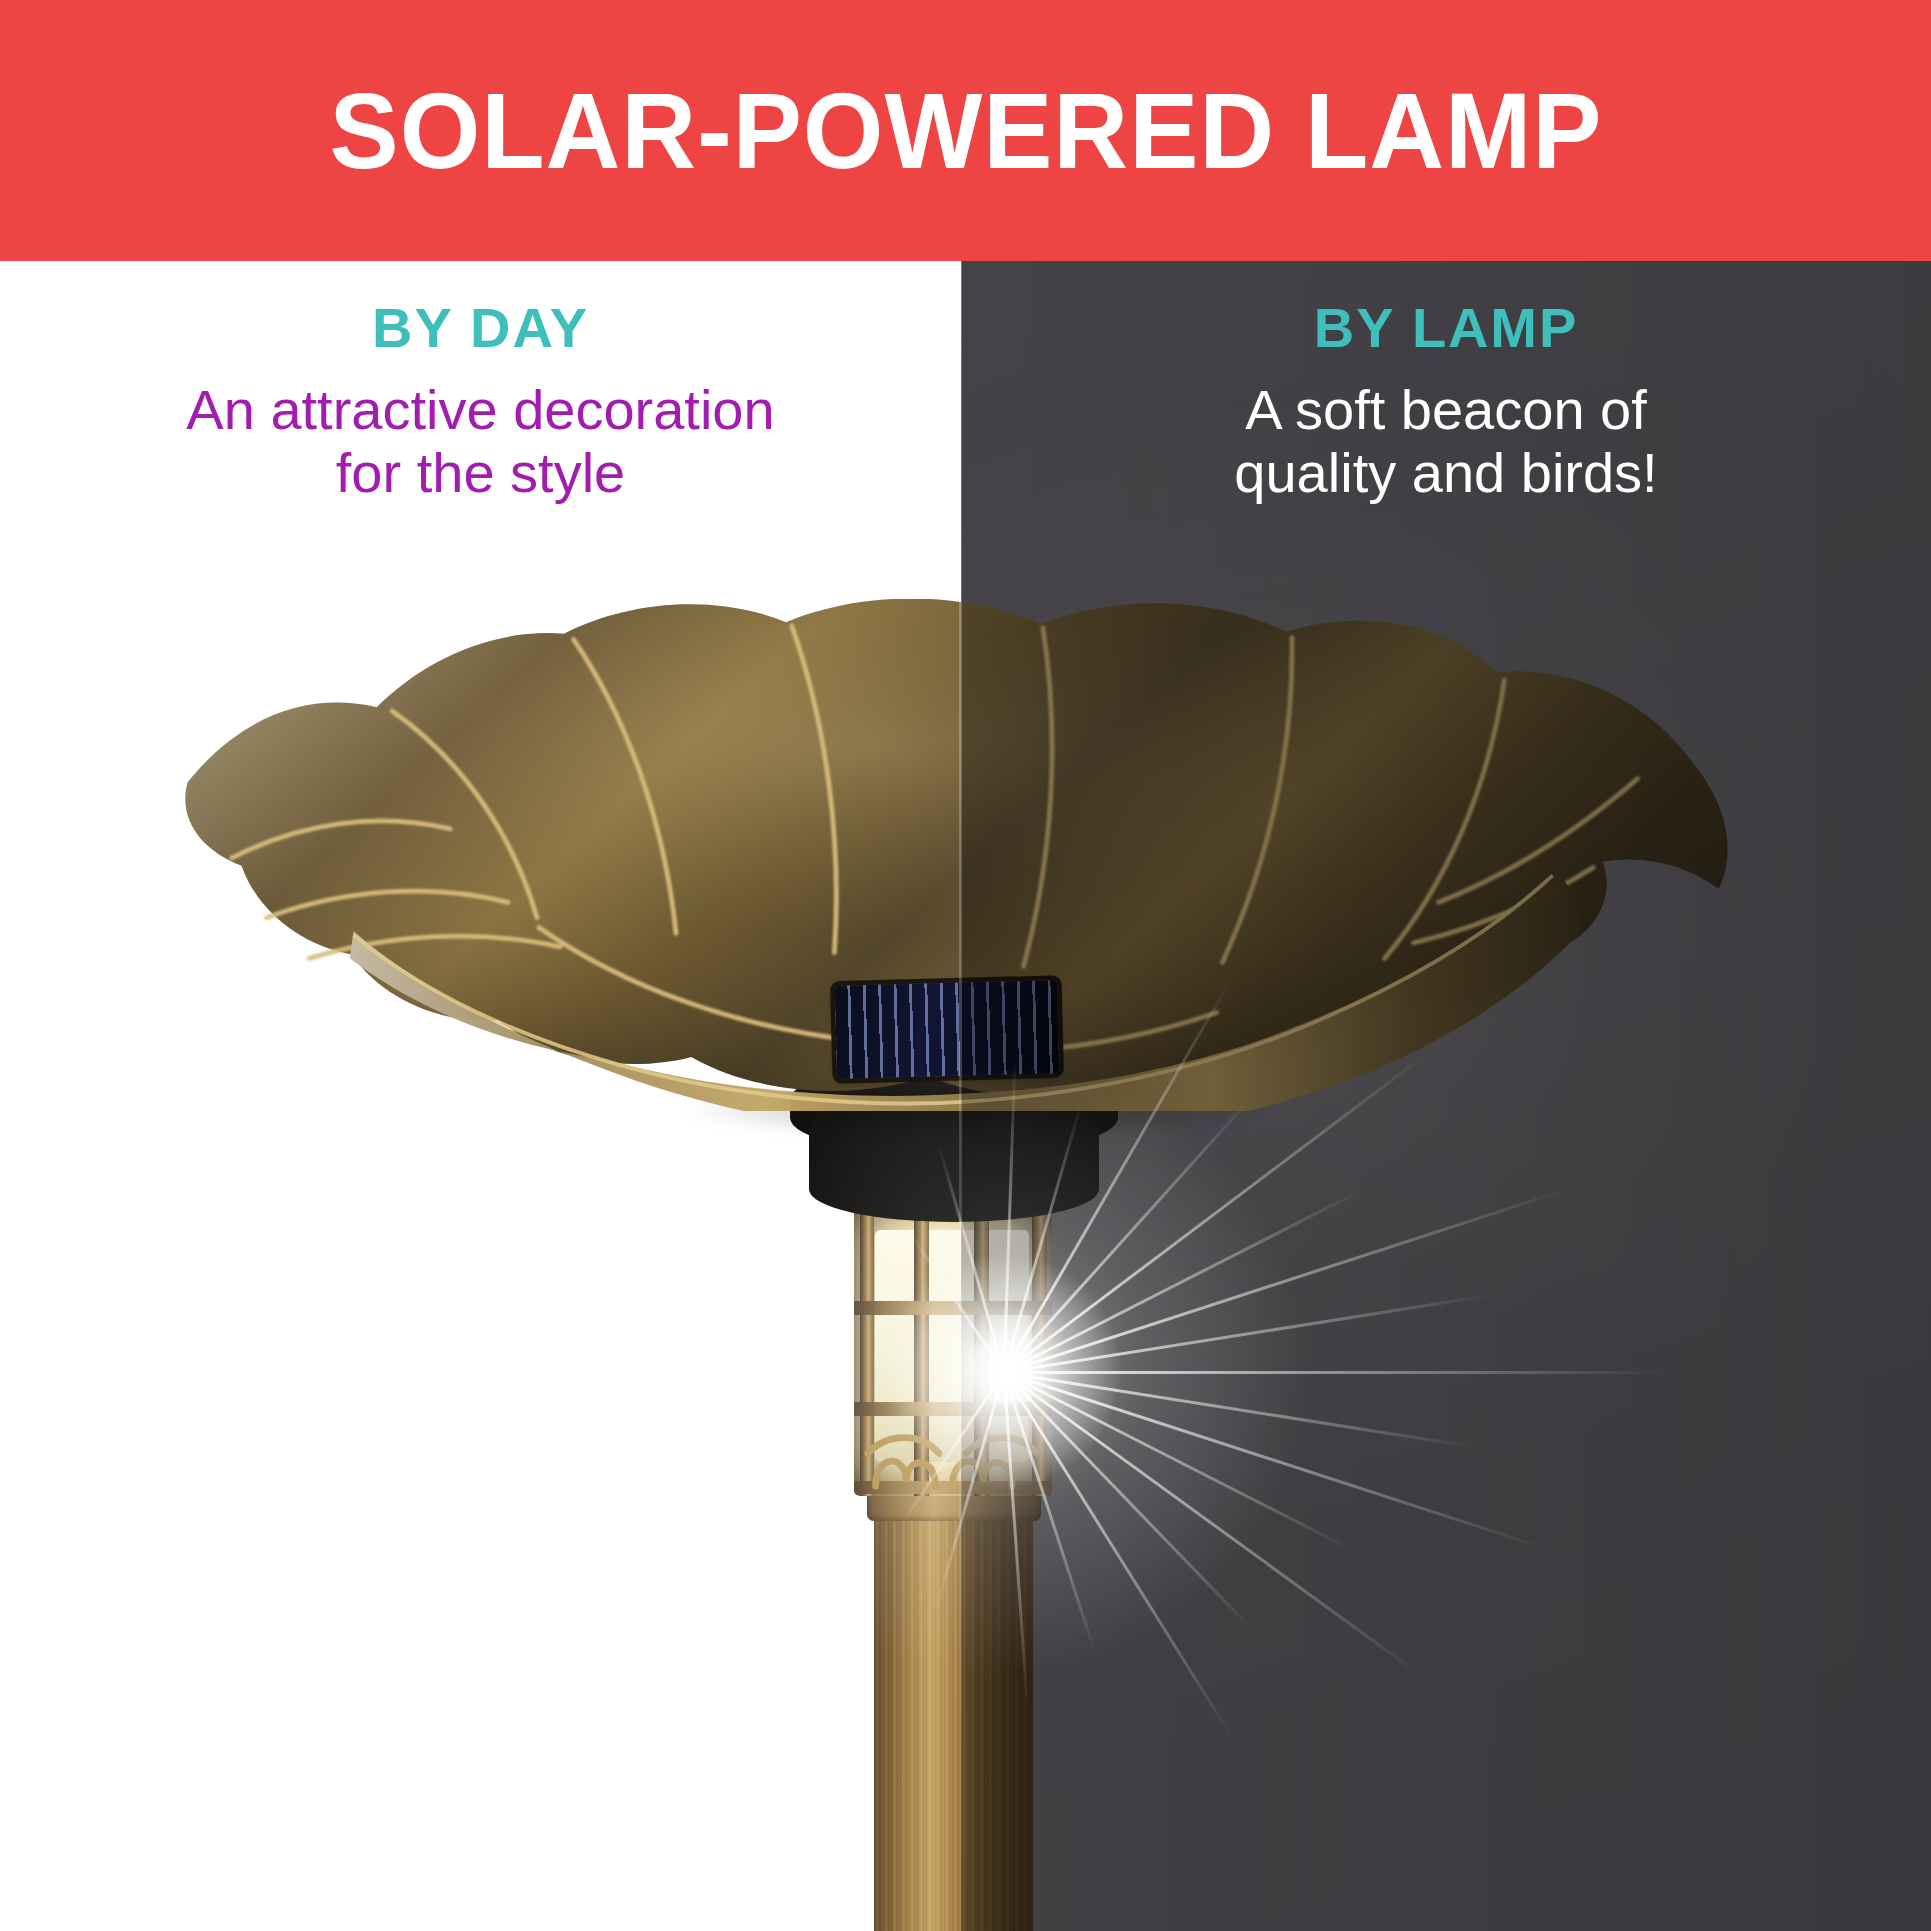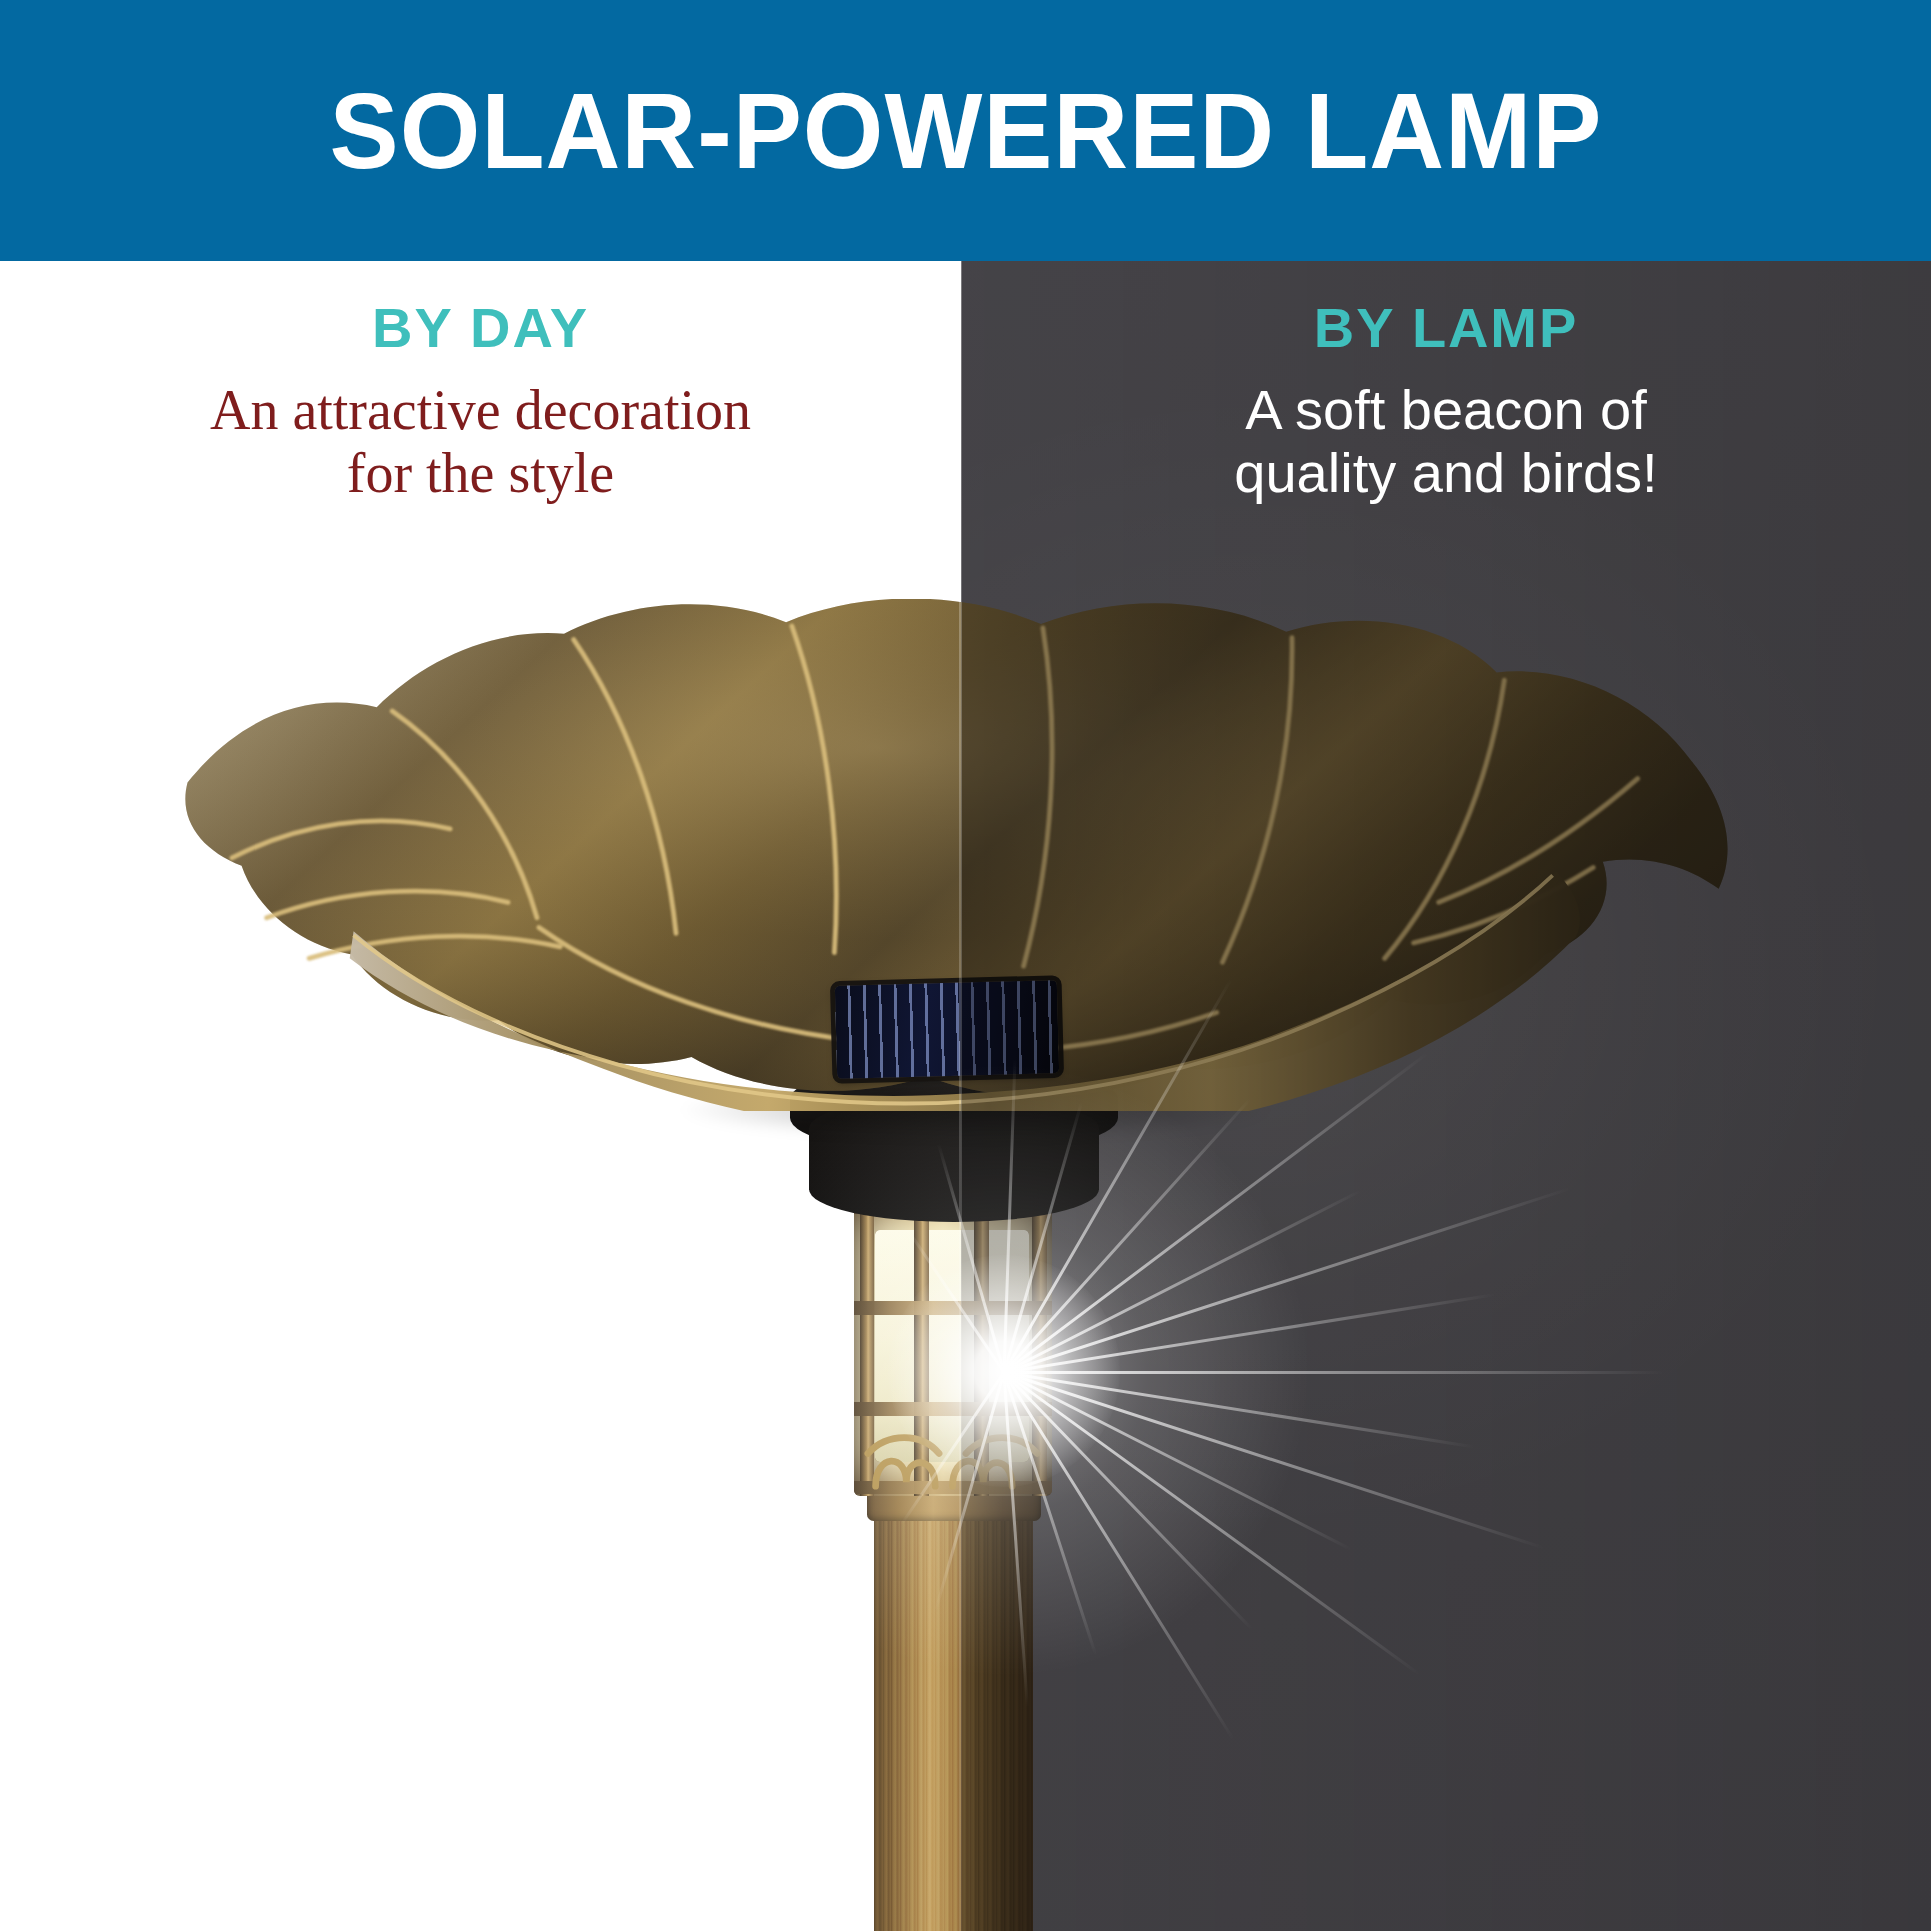--- a/index.html
+++ b/index.html
@@ -7,21 +7,21 @@
     width:1931px; height:1931px;
     overflow:hidden;
     font-family:"Liberation Sans", sans-serif;
     background:#ffffff;
   }
   #page { position:relative; width:1931px; height:1931px; overflow:hidden; }
 
   
   #header-banner {
     position:absolute; left:0; top:0; width:1931px; height:261px;
-    background:#0369a1;
+    background:#ef4444;
     display:flex; align-items:center; justify-content:center;
   }
   #header-title {
     color:#ffffff;
     font-size:108px;
     font-weight:700;
     letter-spacing:1px;
     line-height:1;
     text-align:center;
     transform:scaleX(0.96);
@@ -46,21 +46,21 @@
   #caption-day { left:0; top:39px; width:961px; }
   #caption-night { left:961px; top:39px; width:970px; }
 
   .caption-title {
     font-size:56px; font-weight:700; color:#3fbfbc;
     letter-spacing:1.9px; line-height:1.05;
   }
   .caption-sub {
     margin-top:21px; font-size:56px; font-weight:300; line-height:1.12;
   }
-  #caption-day .caption-sub   { color:#7f1d1d;font-family:Liberation Serif, serif; }
+  #caption-day .caption-sub   { color:#a21caf; }
   #caption-night .caption-sub { color:#ffffff; }
 
   
   #product-stage {
     position:absolute; left:0; top:0; width:1931px; height:1931px;
     pointer-events:none;
   }
 
   
   #pole {

